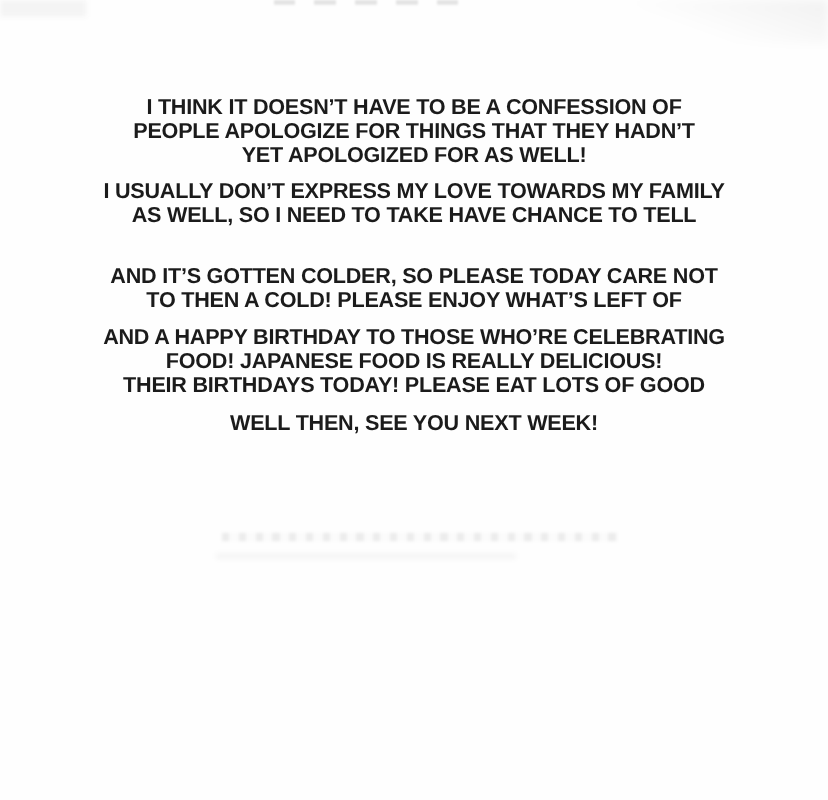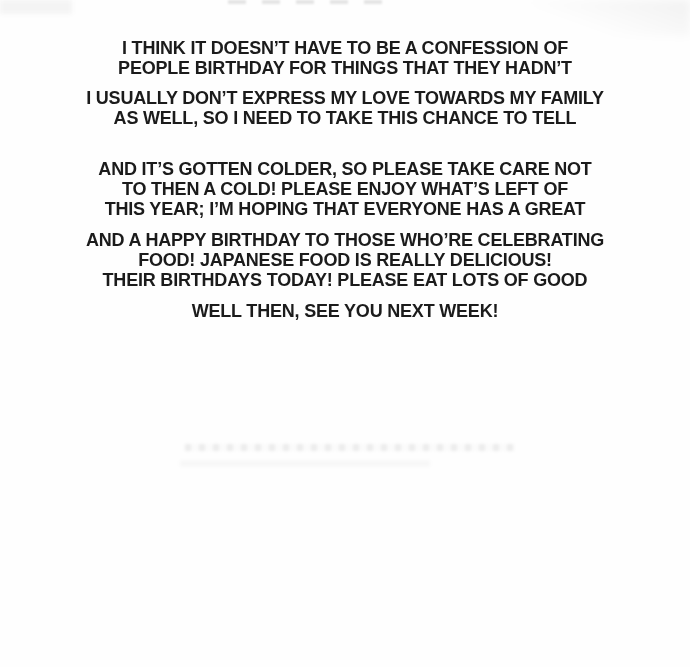--- a/index.html
+++ b/index.html
@@ -10,21 +10,21 @@
     width: 690px;
     height: 667px;
     background: #fefefe;
     overflow: hidden;
     position: relative;
     font-family: "Liberation Sans", sans-serif;
   }
   .page {
     position: absolute;
     inset: 0;
-    padding-top: 38px;
+    padding-top: 79px;
     box-sizing: border-box;
   }
   .para {
     text-align: center;
     color: #1b1b1b;
     font-weight: 700;
     font-size: 18px;
     line-height: 20px;
     letter-spacing: -0.2px;
     margin: 0 auto;
@@ -81,32 +81,32 @@
 <div class="artifact smudge-top-left"></div>
 <div class="artifact smudge-top-dashes"></div>
 <div class="artifact smudge-top-right"></div>
 <div class="artifact smudge-ghost-line"></div>
 <div class="artifact smudge-ghost-line2"></div>
 
 <div class="page">
 
   <div class="para">
     <span class="line">I THINK IT DOESN’T HAVE TO BE A CONFESSION OF</span>
-    <span class="line">PEOPLE BIRTHDAY FOR THINGS THAT THEY HADN’T</span>
+    <span class="line">PEOPLE APOLOGIZE FOR THINGS THAT THEY HADN’T</span>
+    <span class="line">YET APOLOGIZED FOR AS WELL!</span>
   </div>
 
   <div class="para gap-s">
     <span class="line">I USUALLY DON’T EXPRESS MY LOVE TOWARDS MY FAMILY</span>
-    <span class="line">AS WELL, SO I NEED TO TAKE THIS CHANCE TO TELL</span>
+    <span class="line">AS WELL, SO I NEED TO TAKE HAVE CHANCE TO TELL</span>
   </div>
 
   <div class="para gap-l">
-    <span class="line">AND IT’S GOTTEN COLDER, SO PLEASE TAKE CARE NOT</span>
+    <span class="line">AND IT’S GOTTEN COLDER, SO PLEASE TODAY CARE NOT</span>
     <span class="line">TO THEN A COLD! PLEASE ENJOY WHAT’S LEFT OF</span>
-    <span class="line">THIS YEAR; I’M HOPING THAT EVERYONE HAS A GREAT</span>
   </div>
 
   <div class="para gap-m">
     <span class="line">AND A HAPPY BIRTHDAY TO THOSE WHO’RE CELEBRATING</span>
     <span class="line">FOOD! JAPANESE FOOD IS REALLY DELICIOUS!</span>
     <span class="line">THEIR BIRTHDAYS TODAY! PLEASE EAT LOTS OF GOOD</span>
   </div>
 
   <div class="para gap-m">
     <span class="line">WELL THEN, SEE YOU NEXT WEEK!</span>

